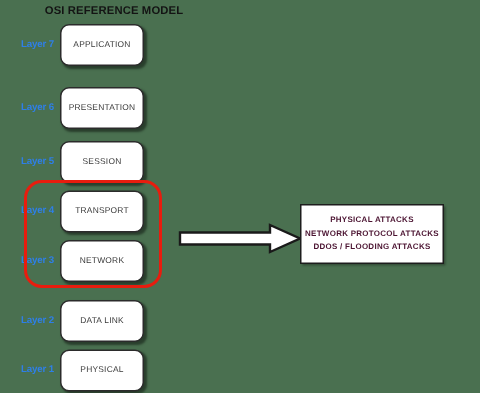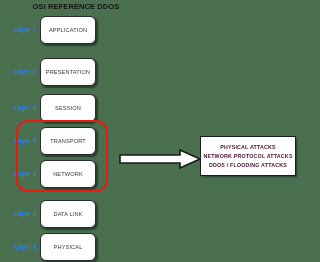--- a/index.html
+++ b/index.html
@@ -100,21 +100,21 @@
     line-height:9px;
     text-align:center;
     white-space:nowrap;
   }
 </style>
 </head>
 <body>
 
 <div id="stage">
 
-  <div class="title">OSI REFERENCE DDOS</div>
+  <div class="title">OSI REFERENCE MODEL</div>
 
   <div class="layer-label" style="top:26px;">Layer 7</div>
   <div class="layer-label" style="top:68px;">Layer 6</div>
   <div class="layer-label" style="top:104px;">Layer 5</div>
   <div class="layer-label" style="top:137px;">Layer 4</div>
   <div class="layer-label" style="top:170px;">Layer 3</div>
   <div class="layer-label" style="top:210px;">Layer 2</div>
   <div class="layer-label" style="top:243px;">Layer 1</div>
 
   <div class="osi-box" style="top:16px;">

